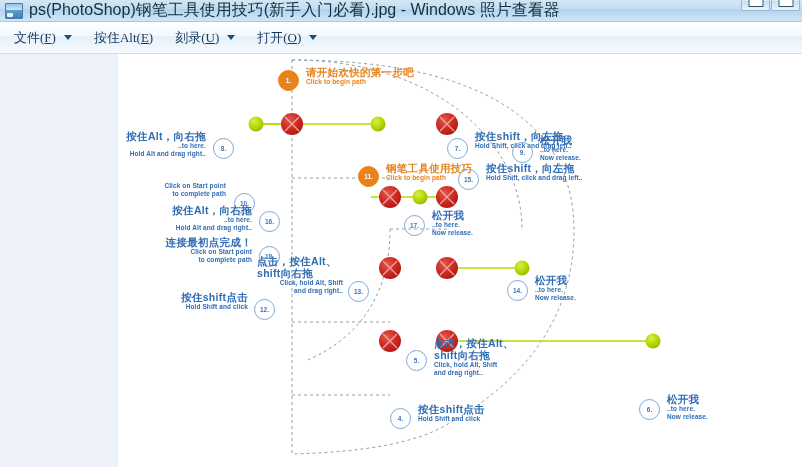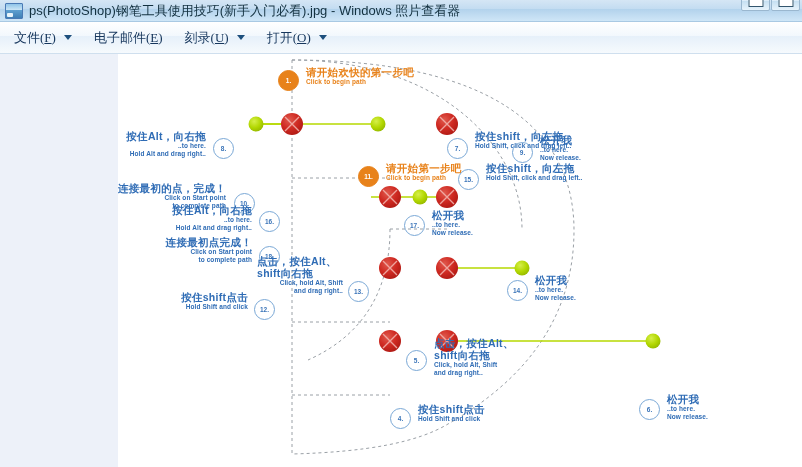--- a/index.html
+++ b/index.html
@@ -22,21 +22,21 @@
     width:16px;height:14px;margin-left:5px;margin-right:6px;
     border:1px solid #4a7ab5;border-radius:1px;
     background:linear-gradient(to bottom,#8fc4e8 0%,#cfe8f7 45%,#5d9fd0 46%,#3f7fb5 100%);
     position:relative;flex:none;
   }
   .title-icon::after{
     content:"";position:absolute;left:1px;bottom:1px;width:6px;height:4px;
     background:#e8f4fb;border-radius:1px;
   }
   .title-text{
-    font-size:13px;color:#12303f;white-space:nowrap;
+    font-size:16px;color:#12303f;white-space:nowrap;
     letter-spacing:0px;
   }
   .wincontrols{
     position:absolute;right:2px;top:-9px;display:flex;
   }
   .wbtn{
     width:29px;height:20px;margin-left:1px;
     border:1px solid #9ab7cf;border-radius:2px;
     background:linear-gradient(to bottom,#f0f7fc 0%,#dcecf8 50%,#c6e0f2 51%,#e7f3fb 100%);
     box-sizing:border-box;position:relative;
@@ -127,21 +127,21 @@
   <div class="menubar">
 
     <div class="menu-item">
       <span class="cap">文件</span>
       <span class="cap">(<span class="u">F</span>)</span>
       <span class="caret"></span>
     </div>
 
 
     <div class="menu-item">
-      <span class="cap">电子邮件</span>
+      <span class="cap">按住Alt</span>
       <span class="cap">(<span class="u">E</span>)</span>
     </div>
 
     <div class="menu-item">
       <span class="cap">刻录</span>
       <span class="cap">(<span class="u">U</span>)</span>
       <span class="caret"></span>
     </div>
 
     <div class="menu-item">
@@ -254,35 +254,34 @@
       </div>
 
       <div class="num" style="left:329px;top:84px;">7.</div>
       <div class="ann l" style="left:357px;top:76px;">
         <div class="cn">按住shift，向左拖</div>
         <div class="en">Hold Shift, click and drag left..</div>
       </div>
 
       <div class="num" style="left:116px;top:139px;">10.</div>
       <div class="ann r" style="left:-92px;width:200px;top:128px;">
-        <div class="cn">连接最初的点，完成！</div>
         <div class="en">Click on Start point</div>
         <div class="en">to complete path</div>
       </div>
 
       <div class="num" style="left:394px;top:88px;">9.</div>
       <div class="ann l" style="left:422px;top:80px;">
         <div class="cn">松开我</div>
         <div class="en">..to here.</div>
         <div class="en">Now release.</div>
       </div>
 
       <div class="num filled" style="left:240px;top:112px;">11.</div>
       <div class="ann orange l" style="left:268px;top:108px;">
-        <div class="cn">请开始第一步吧</div>
+        <div class="cn">钢笔工具使用技巧</div>
         <div class="en">Click to begin path</div>
       </div>
 
       <div class="num" style="left:340px;top:115px;">15.</div>
       <div class="ann l" style="left:368px;top:108px;">
         <div class="cn">按住shift，向左拖</div>
         <div class="en">Hold Shift, click and drag left..</div>
       </div>
 
       <div class="num" style="left:141px;top:157px;">16.</div>

